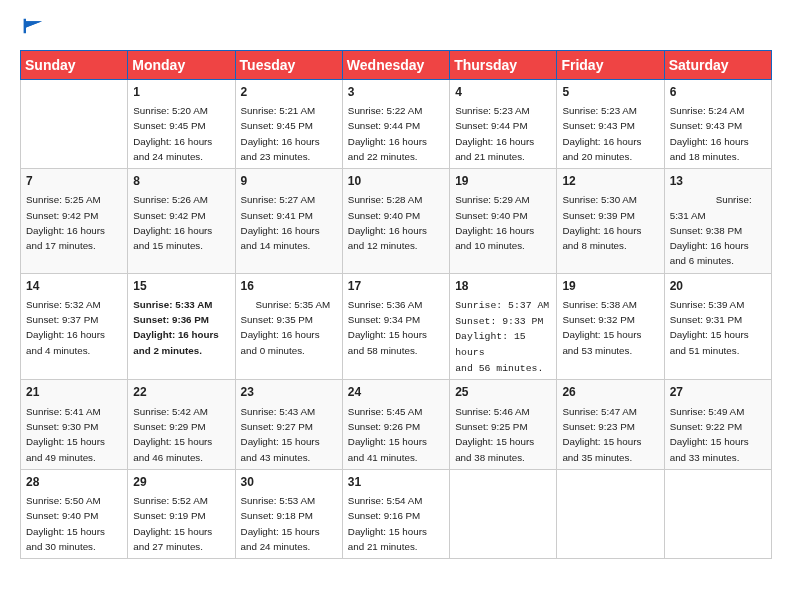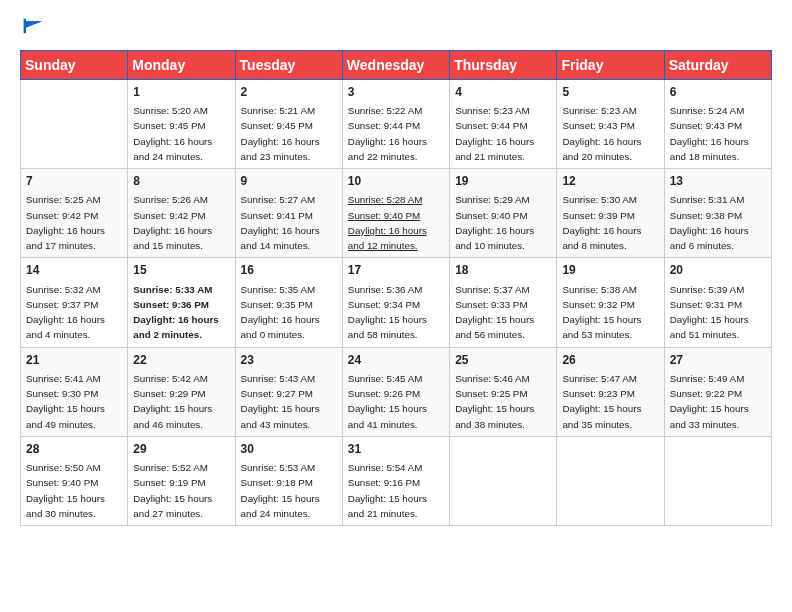--- a/index.html
+++ b/index.html
@@ -153,55 +153,55 @@
 Daylight: 16 hours
 and 17 minutes.</span></td>
         <td><span class="day-number">8</span><span class="cell-info" style="white-space: pre-line;">Sunrise: 5:26 AM
 Sunset: 9:42 PM
 Daylight: 16 hours
 and 15 minutes.</span></td>
         <td><span class="day-number">9</span><span class="cell-info" style="white-space: pre-line; text-align: right;">Sunrise: 5:27 AM
 Sunset: 9:41 PM
 Daylight: 16 hours
 and 14 minutes.</span></td>
-        <td><span class="day-number">10</span><span class="cell-info" style="white-space: pre-line; text-decoration: underline;">Sunrise: 5:28 AM
+        <td><span class="day-number">10</span><span class="cell-info" style="white-space: pre-line;">Sunrise: 5:28 AM
 Sunset: 9:40 PM
 Daylight: 16 hours
 and 12 minutes.</span></td>
         <td><span class="day-number">19</span><span class="cell-info" style="white-space: pre-line; text-align: center;">Sunrise: 5:29 AM
 Sunset: 9:40 PM
 Daylight: 16 hours
 and 10 minutes.</span></td>
         <td><span class="day-number">12</span><span class="cell-info" style="white-space: pre-line;">Sunrise: 5:30 AM
 Sunset: 9:39 PM
 Daylight: 16 hours
 and 8 minutes.</span></td>
-        <td><span class="day-number">13</span><span class="cell-info" style="white-space: pre-line;">Sunrise: 5:31 AM
+        <td><span class="day-number">13</span><span class="cell-info" style="white-space: pre-line; margin-left: 46px;">Sunrise: 5:31 AM
 Sunset: 9:38 PM
 Daylight: 16 hours
 and 6 minutes.</span></td>
       </tr>
       <tr>
         <td><span class="day-number">14</span><span class="cell-info" style="white-space: pre-line;">Sunrise: 5:32 AM
 Sunset: 9:37 PM
 Daylight: 16 hours
 and 4 minutes.</span></td>
         <td><span class="day-number">15</span><span class="cell-info" style="white-space: pre-line; font-weight: bold;">Sunrise: 5:33 AM
 Sunset: 9:36 PM
 Daylight: 16 hours
 and 2 minutes.</span></td>
-        <td><span class="day-number">16</span><span class="cell-info" style="white-space: pre-line;">Sunrise: 5:35 AM
+        <td><span class="day-number">16</span><span class="cell-info" style="white-space: pre-line; margin-left: 15px;">Sunrise: 5:35 AM
 Sunset: 9:35 PM
 Daylight: 16 hours
 and 0 minutes.</span></td>
         <td><span class="day-number">17</span><span class="cell-info" style="white-space: pre-line;">Sunrise: 5:36 AM
 Sunset: 9:34 PM
 Daylight: 15 hours
 and 58 minutes.</span></td>
-        <td><span class="day-number">18</span><span class="cell-info" style="white-space: pre-line;">Sunrise: 5:37 AM
+        <td><span class="day-number">18</span><span class="cell-info" style="white-space: pre-line; font-family: Liberation Mono, monospace;">Sunrise: 5:37 AM
 Sunset: 9:33 PM
 Daylight: 15 hours
 and 56 minutes.</span></td>
         <td><span class="day-number">19</span><span class="cell-info" style="white-space: pre-line;">Sunrise: 5:38 AM
 Sunset: 9:32 PM
 Daylight: 15 hours
 and 53 minutes.</span></td>
         <td><span class="day-number">20</span><span class="cell-info" style="white-space: pre-line;">Sunrise: 5:39 AM
 Sunset: 9:31 PM
 Daylight: 15 hours

